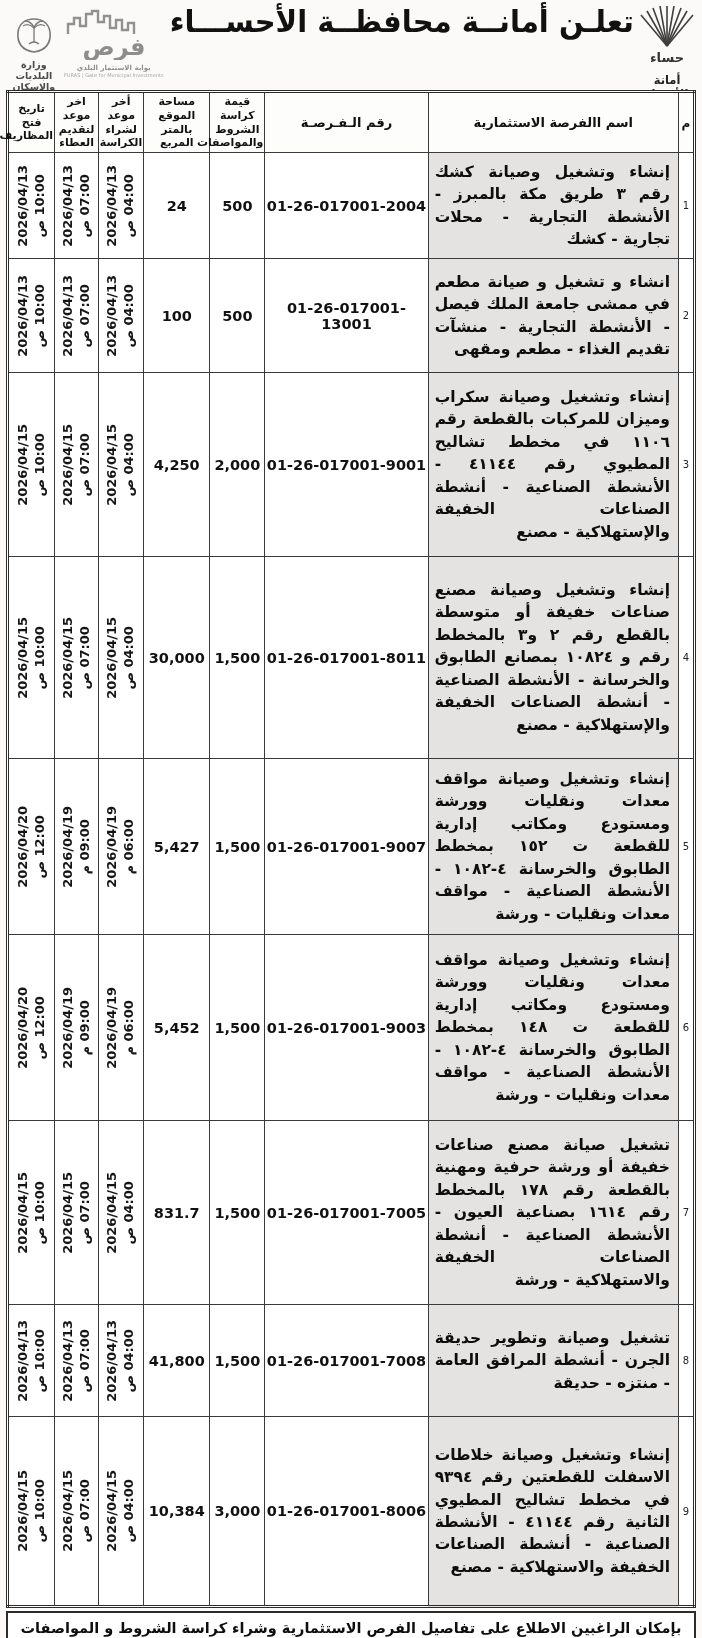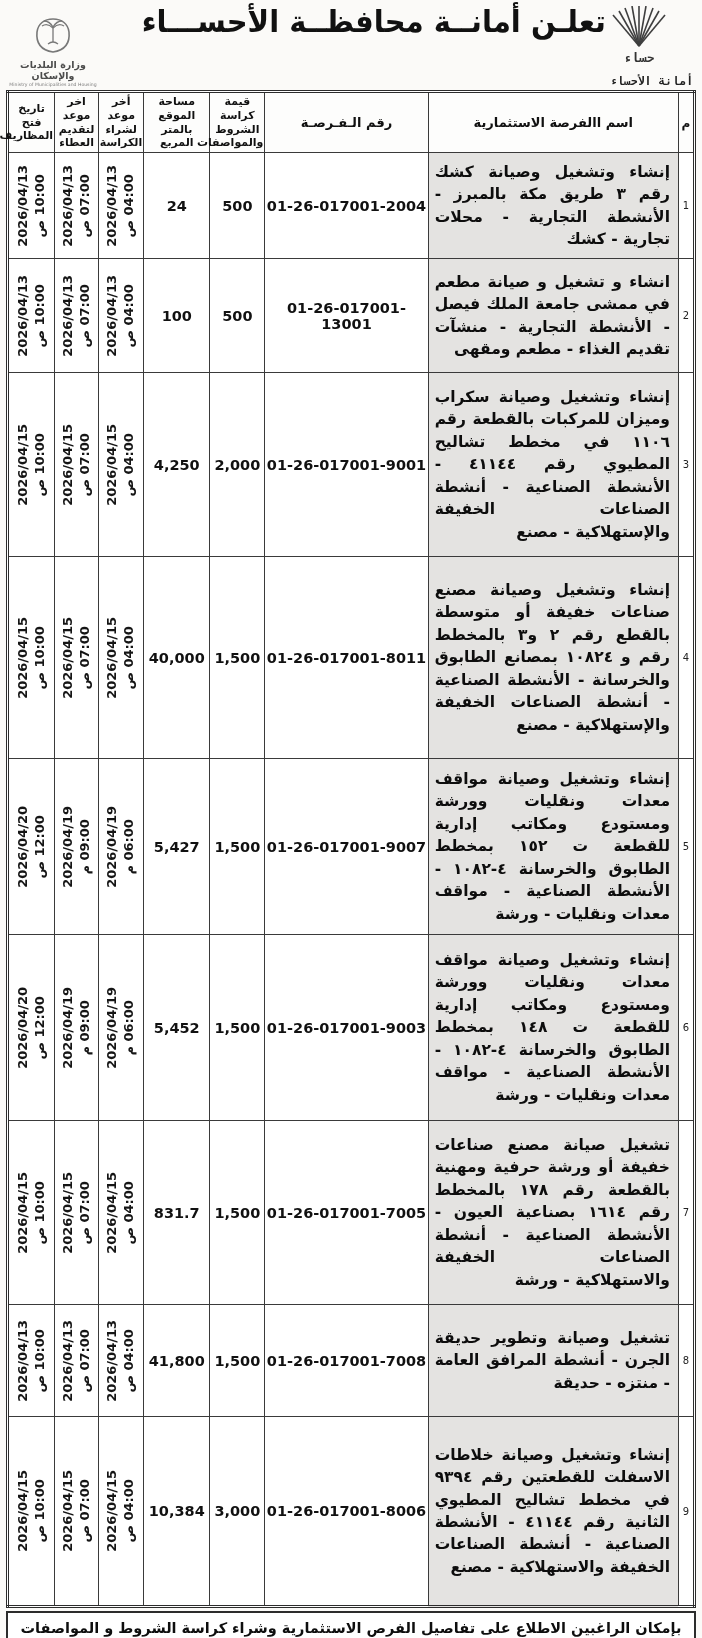--- a/index.html
+++ b/index.html
@@ -18,21 +18,21 @@
   }
 
   
   .masthead {
     direction: rtl;
     display: flex;
     align-items: flex-start;
     height: 84px;
     margin-bottom: 2px;
   }
-  .logo-ahsa { width: 86px; text-align: left; padding-top: 2px; font-family: Liberation Mono, monospace; }
+  .logo-ahsa { width: 86px; text-align: center; padding-top: 2px; }
   .logo-ahsa .caption { font-size: 11.5px; font-weight: bold; color: #222; margin-top: 1px; }
   .title-block { flex: 1 1 auto; padding: 2px 4px 0 4px; direction: rtl; }
   .title-block h1 {
     font-size: 29px; font-weight: bold; color: #111;
     line-height: 1.15; white-space: nowrap; transform: scaleY(1.05);
   }
   .title-block h2 {
     font-size: 16.5px; font-weight: bold; color: #111;
     margin-top: 6px; line-height: 1.2;
   }
@@ -148,20 +148,28 @@
         </g>
         <text x="29" y="56" text-anchor="middle" font-size="13" font-weight="bold" fill="#333">حساء</text>
       </svg>
       <div class="caption">أمانة الأحساء</div>
     </div>
 
     <div class="title-block">
       <h1>تعلـن أمانــة محافظــة الأحســـاء</h1>
     </div>
 
+    <div class="logo-furas">
+      <svg width="104" height="52" viewBox="0 0 104 52">
+        <polyline points="6,26 6,16 12,16 12,10 18,10 18,18 24,18 24,6 30,6 30,3 36,3 36,14 42,14 42,8 48,8 48,20 54,20 54,12 60,12 60,22 66,22 66,15 72,15 72,26" fill="none" stroke="#919191" stroke-width="2.4"></polyline>
+        <text x="52" y="47" text-anchor="middle" font-size="24" font-weight="bold" fill="#8d8d8d">فرص</text>
+      </svg>
+      <div class="tag-ar">بوابة الاستثمار البلدي</div>
+      <div class="tag-en">FURAS | Gate for Municipal Investments</div>
+    </div>
 
     <div class="logo-ministry">
       <svg width="46" height="42" viewBox="0 0 46 42">
         <path d="M23 40 C10 38 6 30 7 20 C8 12 14 7 23 7 C32 7 38 12 39 20 C40 30 36 38 23 40 Z" fill="none" stroke="#787878" stroke-width="1.6"></path>
         <g stroke="#787878" stroke-width="1.3" fill="none">
           <line x1="23" y1="30" x2="23" y2="16"></line>
           <path d="M23 16 C19 12 15 12 12 14"></path>
           <path d="M23 16 C27 12 31 12 34 14"></path>
           <path d="M23 15 C20 10 17 9 14 9"></path>
           <path d="M23 15 C26 10 29 9 32 9"></path>
@@ -292,21 +300,21 @@
         </div>
             </div>
       </td>
     </tr>
 
     <tr>
       <td class="idx">4</td>
       <td class="name-cell">إنشاء وتشغيل وصيانة مصنع صناعات خفيفة أو متوسطة بالقطع رقم ٢ و٣ بالمخطط رقم و ١٠٨٢٤ بمصانع الطابوق والخرسانة - الأنشطة الصناعية - أنشطة الصناعات الخفيفة والإستهلاكية - مصنع</td>
       <td class="num-cell ltr">01-26-017001-8011</td>
       <td class="num-cell ltr">1,500</td>
-      <td class="num-cell ltr">40,000</td>
+      <td class="num-cell ltr">30,000</td>
       <td class="vcell">
         <div class="vwrap">
               <div class="vtext">
           <div>2026/04/15</div>
           <div>04:00 ص</div>
         </div>
             </div>
       </td>
       <td class="vcell">
         <div class="vwrap">

